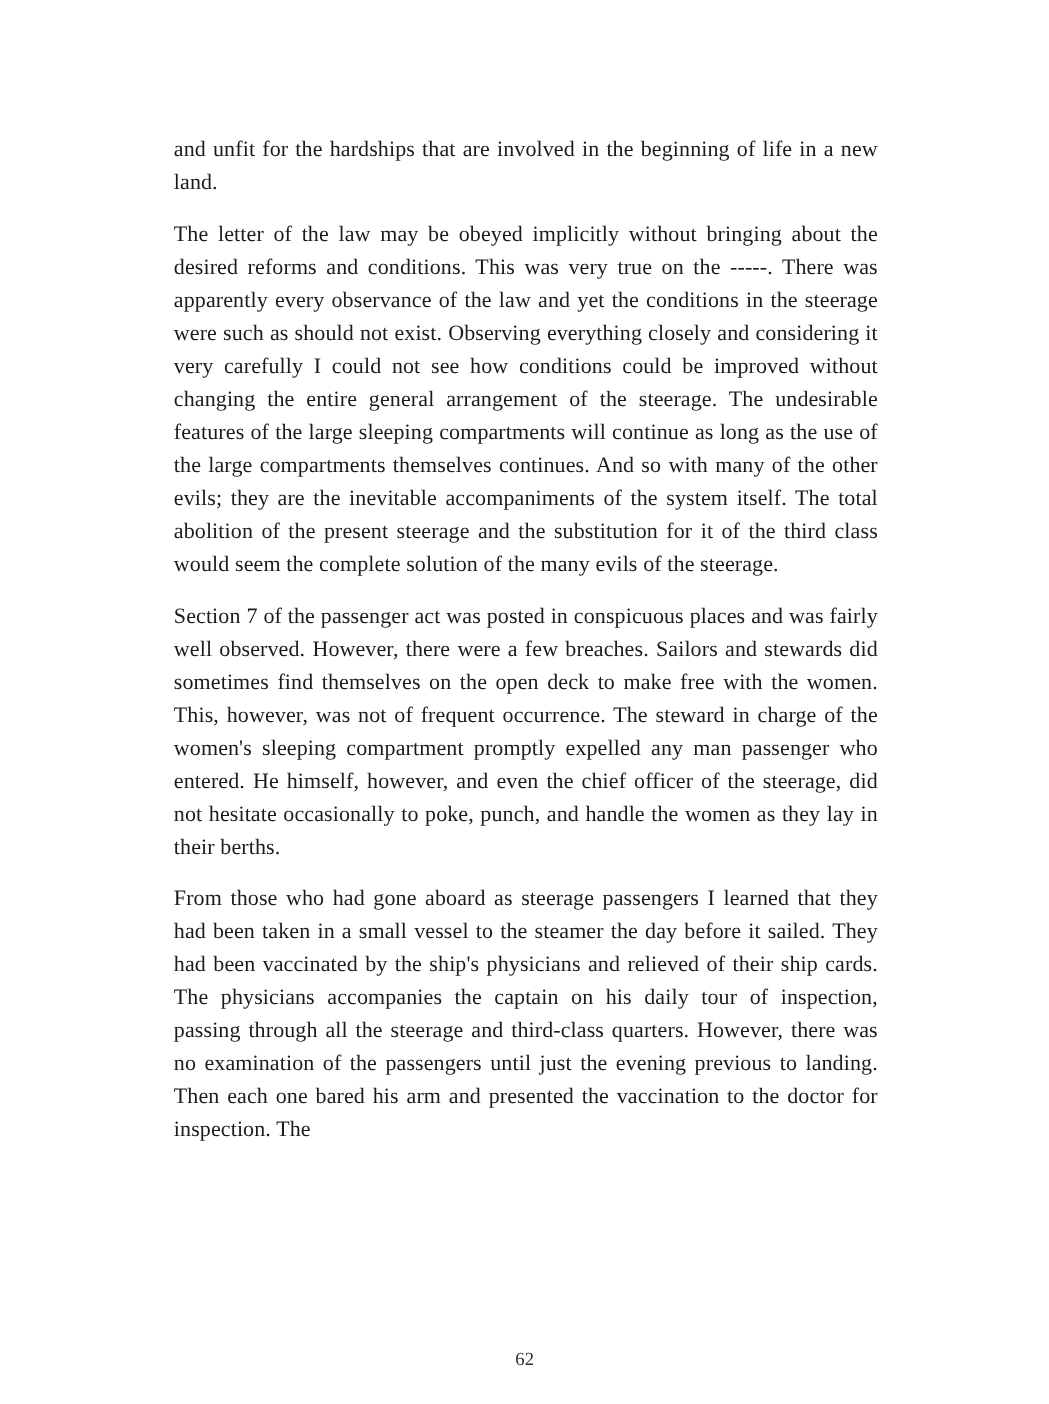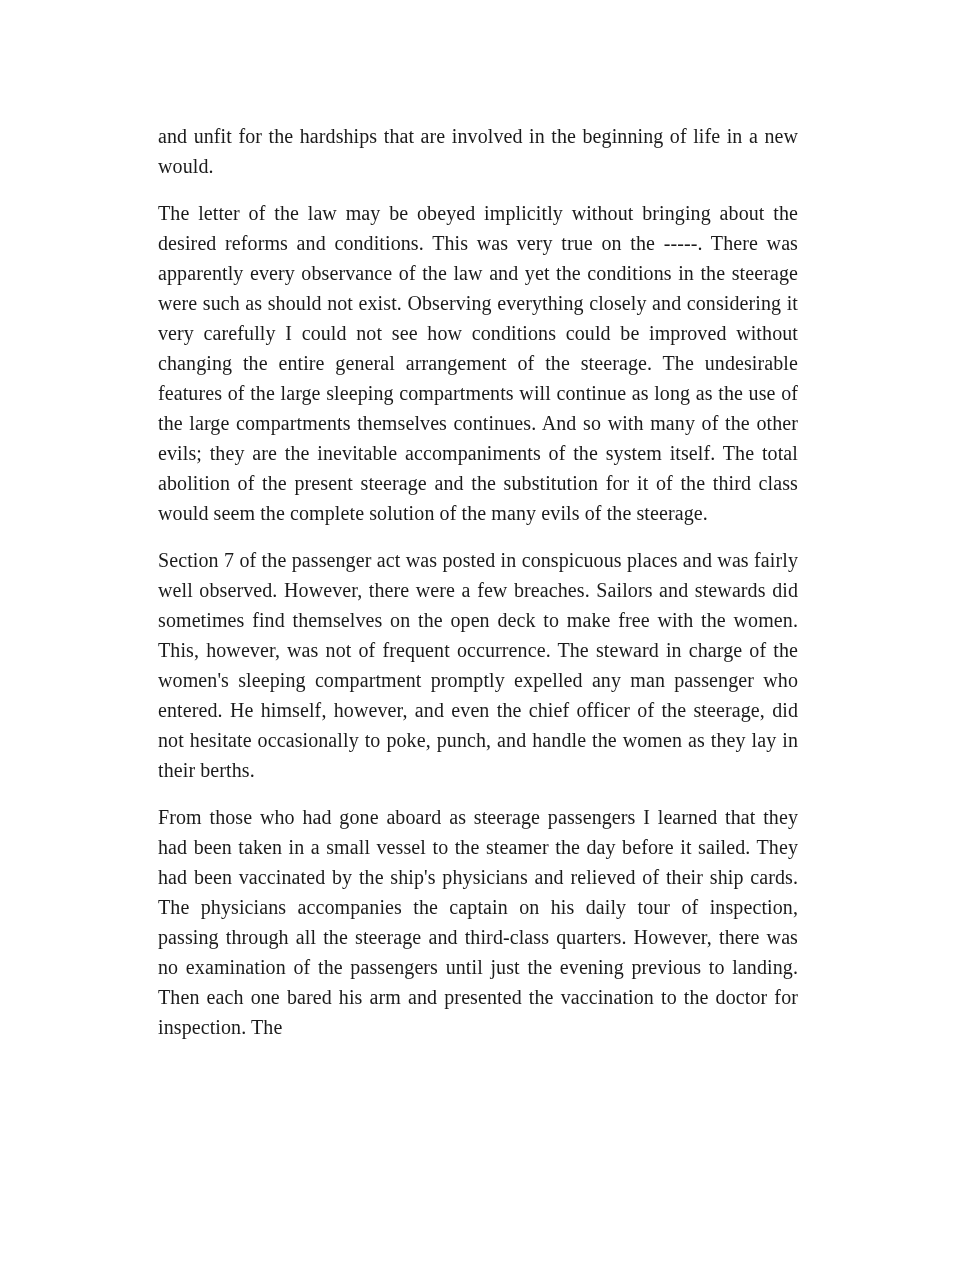--- a/index.html
+++ b/index.html
@@ -38,18 +38,19 @@
     text-align: center;
     font-size: 17px;
     color: #2e2e2e;
   }
 </style>
 </head>
 <body>
 
 <div class="page">
   <div class="content">
-    <p>and unfit for the hardships that are involved in the beginning of life in a new would.</p>
+    <p>and unfit for the hardships that are involved in the beginning of life in a new land.</p>
     <p>The letter of the law may be obeyed implicitly without bringing about the desired reforms and conditions. This was very true on the -----. There was apparently every observance of the law and yet the conditions in the steerage were such as should not exist. Observing everything closely and considering it very carefully I could not see how conditions could be improved without changing the entire general arrangement of the steerage. The undesirable features of the large sleeping compartments will continue as long as the use of the large compartments themselves continues. And so with many of the other evils; they are the inevitable accompaniments of the system itself. The total abolition of the present steerage and the substitution for it of the third class would seem the complete solution of the many evils of the steerage.</p>
     <p>Section 7 of the passenger act was posted in conspicuous places and was fairly well observed. However, there were a few breaches. Sailors and stewards did sometimes find themselves on the open deck to make free with the women. This, however, was not of frequent occurrence. The steward in charge of the women's sleeping compartment promptly expelled any man passenger who entered. He himself, however, and even the chief officer of the steerage, did not hesitate occasionally to poke, punch, and handle the women as they lay in their berths.</p>
     <p>From those who had gone aboard as steerage passengers I learned that they had been taken in a small vessel to the steamer the day before it sailed. They had been vaccinated by the ship's physicians and relieved of their ship cards. The physicians accompanies the captain on his daily tour of inspection, passing through all the steerage and third-class quarters. However, there was no examination of the passengers until just the evening previous to landing. Then each one bared his arm and presented the vaccination to the doctor for inspection. The</p>
   </div>
+  <div class="page-number">62</div>
 </div>
 
 </body></html>

